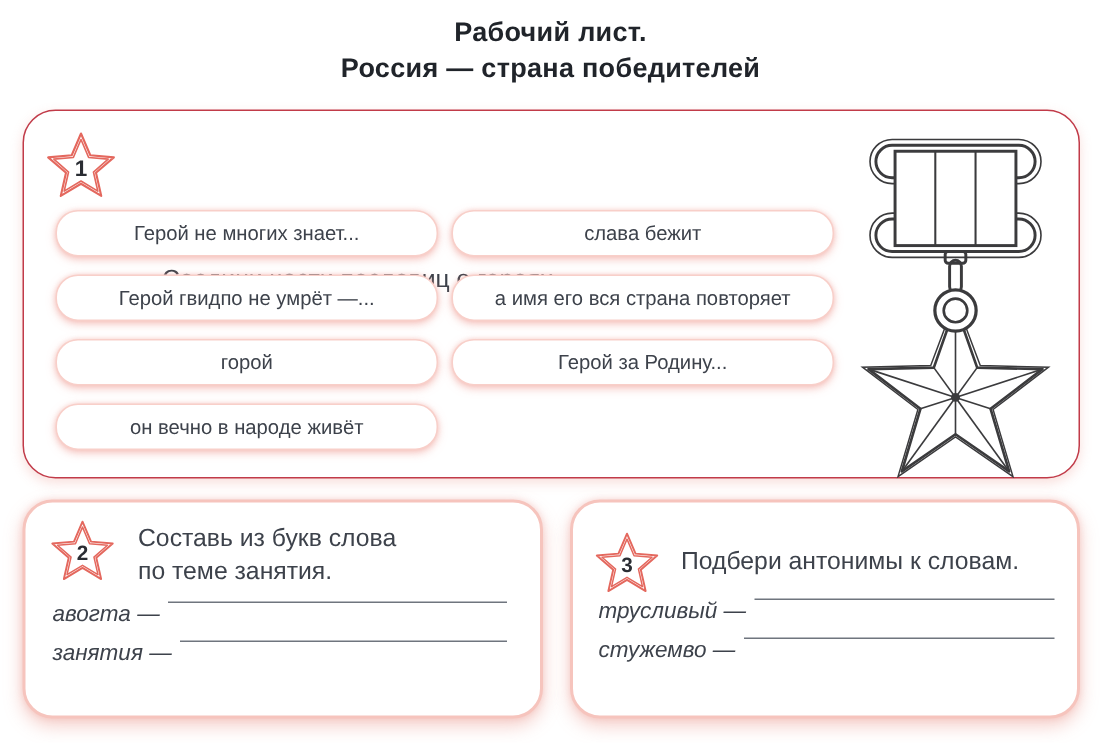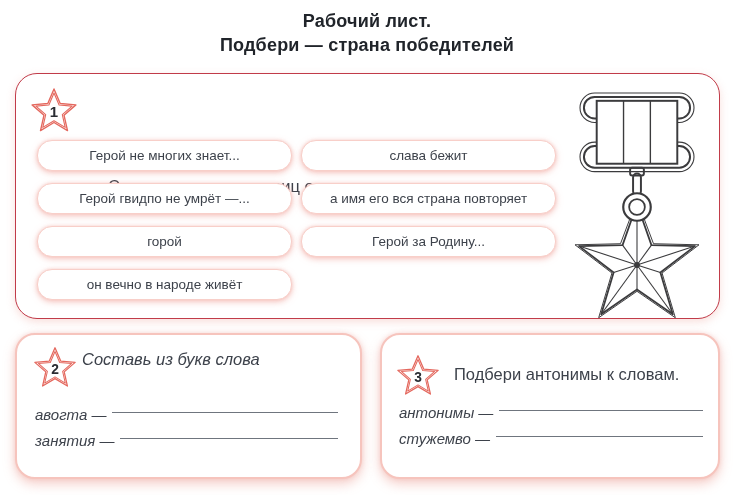--- a/index.html
+++ b/index.html
@@ -50,39 +50,39 @@
     border: 1.5px solid #f8cfc9;
     border-radius: 15px;
     box-shadow: 0 2px 6px rgba(238,151,142,.55), 0 0 3px rgba(238,151,142,.30);
     display: flex; align-items: center; justify-content: center;
     font-size: 13.5px; color: #3d424b;
     white-space: nowrap;
   }
   .medal { position: absolute; left: 566px; top: 90px; width: 140px; height: 228px; }
 
   .soft-heading { position: absolute; font-size: 16.5px; line-height: 22px; color: #3d424b; }
-  .h-task2 { left: 65px; top: 13px; font-style: italic; }
+  .h-task2 { left: 75px; top: 13px; }
   .h-task3 { left: 72px; top: 28px; }
 
   .answers { position: absolute; display: flex; flex-direction: column; }
   .answers-task2 { left: 18px; right: 22px; top: 66px; }
   .answers-task3 { left: 17px; right: 15px; top: 64px; }
-  .answer-row { display: flex; align-items: center; height: 26px; }
+  .answer-row { display: flex; align-items: flex-start; height: 26px; }
   .answer-label { font-style: italic; font-size: 15px; color: #3d424b; white-space: nowrap; }
   .answer-line {
     flex: 1; margin-left: 6px; margin-bottom: 3px;
     border-bottom: 1.5px solid #6f757e;
   }
 </style>
 </head>
 <body>
 
 <div class="page-title">
   <div>Рабочий лист.</div>
-  <div>Подбери — страна победителей</div>
+  <div>Россия — страна победителей</div>
 </div>
 
 <div class="panel panel-main">
 
   <div class="badge" style="left:28px; top:85px; position:absolute; left:13px; top:12px;">
     <svg width="50" height="50" viewBox="0 0 50 50">
       <polygon points="25,3 31.2,17.5 46.9,18.9 35,29.2 38.5,44.6 25,36.5 11.5,44.6 15,29.2 3.1,18.9 18.8,17.5" fill="#fff" stroke="#e4685e" stroke-width="1.4" stroke-linejoin="round"></polygon>
       <polygon points="25,7 30.1,19 43.1,20.1 33.3,28.7 36.2,41.4 25,34.7 13.8,41.4 16.7,28.7 6.9,20.1 19.9,19" fill="none" stroke="#e4685e" stroke-width="1.1" stroke-linejoin="round"></polygon>
       <text x="25" y="31" text-anchor="middle" class="badge-num">1</text>
     </svg>
@@ -140,20 +140,21 @@
   <div class="badge" style="position:absolute; left:15px; top:10px;">
     <svg width="46" height="46" viewBox="0 0 50 50">
       <polygon points="25,3 31.2,17.5 46.9,18.9 35,29.2 38.5,44.6 25,36.5 11.5,44.6 15,29.2 3.1,18.9 18.8,17.5" fill="#fff" stroke="#e4685e" stroke-width="1.4" stroke-linejoin="round"></polygon>
       <polygon points="25,7 30.1,19 43.1,20.1 33.3,28.7 36.2,41.4 25,34.7 13.8,41.4 16.7,28.7 6.9,20.1 19.9,19" fill="none" stroke="#e4685e" stroke-width="1.1" stroke-linejoin="round"></polygon>
       <text x="25" y="31" text-anchor="middle" class="badge-num">2</text>
     </svg>
   </div>
 
   <div class="soft-heading h-task2">
     <div>Составь из букв слова</div>
+    <div>по теме занятия.</div>
   </div>
 
   <div class="answers answers-task2">
     <div class="answer-row">
       <span class="answer-label">авогта —</span>
       <span class="answer-line"></span>
     </div>
     <div class="answer-row">
       <span class="answer-label">занятия —</span>
       <span class="answer-line"></span>
@@ -167,21 +168,21 @@
       <polygon points="25,3 31.2,17.5 46.9,18.9 35,29.2 38.5,44.6 25,36.5 11.5,44.6 15,29.2 3.1,18.9 18.8,17.5" fill="#fff" stroke="#e4685e" stroke-width="1.4" stroke-linejoin="round"></polygon>
       <polygon points="25,7 30.1,19 43.1,20.1 33.3,28.7 36.2,41.4 25,34.7 13.8,41.4 16.7,28.7 6.9,20.1 19.9,19" fill="none" stroke="#e4685e" stroke-width="1.1" stroke-linejoin="round"></polygon>
       <text x="25" y="31" text-anchor="middle" class="badge-num">3</text>
     </svg>
   </div>
 
   <div class="soft-heading h-task3">Подбери антонимы к словам.</div>
 
   <div class="answers answers-task3">
     <div class="answer-row">
-      <span class="answer-label">антонимы —</span>
+      <span class="answer-label">трусливый —</span>
       <span class="answer-line"></span>
     </div>
     <div class="answer-row">
       <span class="answer-label">стужемво —</span>
       <span class="answer-line"></span>
     </div>
   </div>
 </div>
 
 </body></html>

